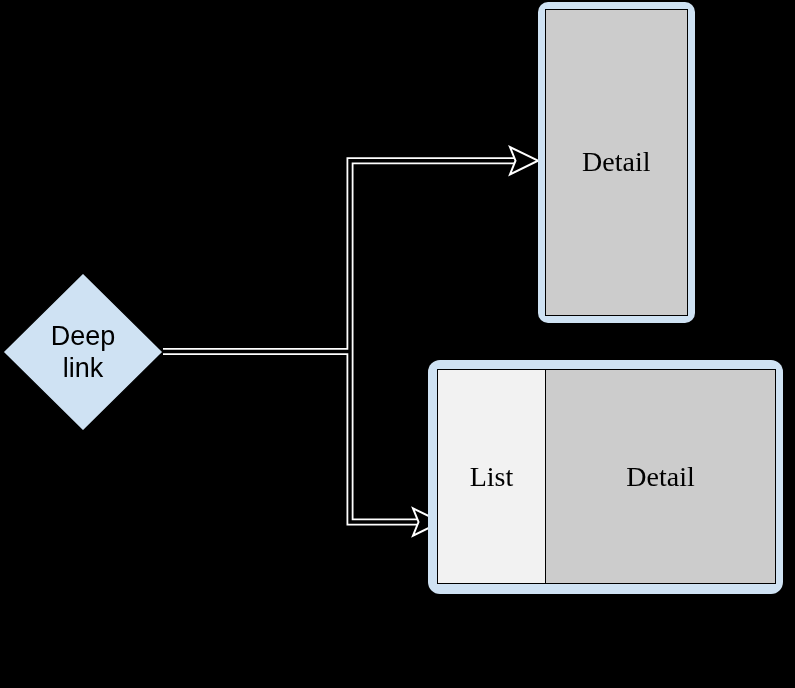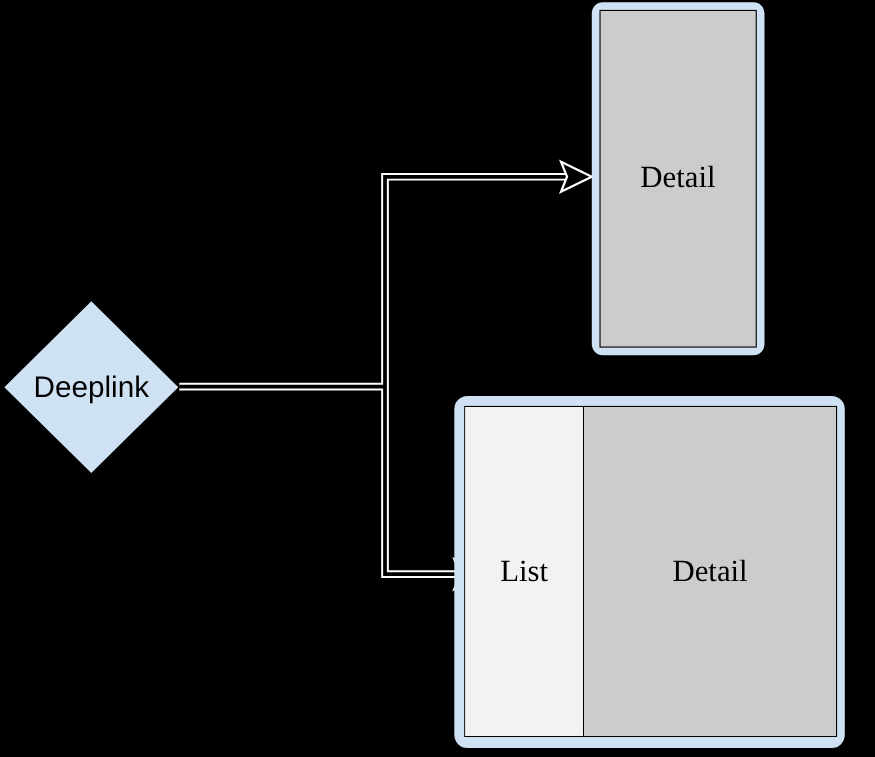--- a/index.html
+++ b/index.html
@@ -21,21 +21,21 @@
     width:795px;height:688px;
   }
   
   .diamond-label{
     position:absolute;
     left:3px;
     top:273px;
     width:160px;
     height:158px;
     display:flex;
-    flex-direction:row;
+    flex-direction:column;
     align-items:center;
     justify-content:center;
     color:#000;
     font-size:27px;
     line-height:32px;
     text-align:center;
     pointer-events:none;
   }
   
   .card{
@@ -59,24 +59,24 @@
     background:var(--gray,#cccccc);
     border:1.6px solid #000;
     display:flex;
     align-items:center;
     justify-content:center;
     font-size:28px;
     color:#000;
   }
   
   .card-wide{
-    left:413px;
+    left:428px;
     top:360px;
     width:355px;
-    height:320px;
+    height:234px;
     border-radius:12px;
     padding:9px 7px 10px 9px;
   }
   .card-wide .card-inner{
     width:100%;
     height:100%;
     box-sizing:border-box;
     border:1.6px solid #000;
     display:flex;
     flex-direction:row;

